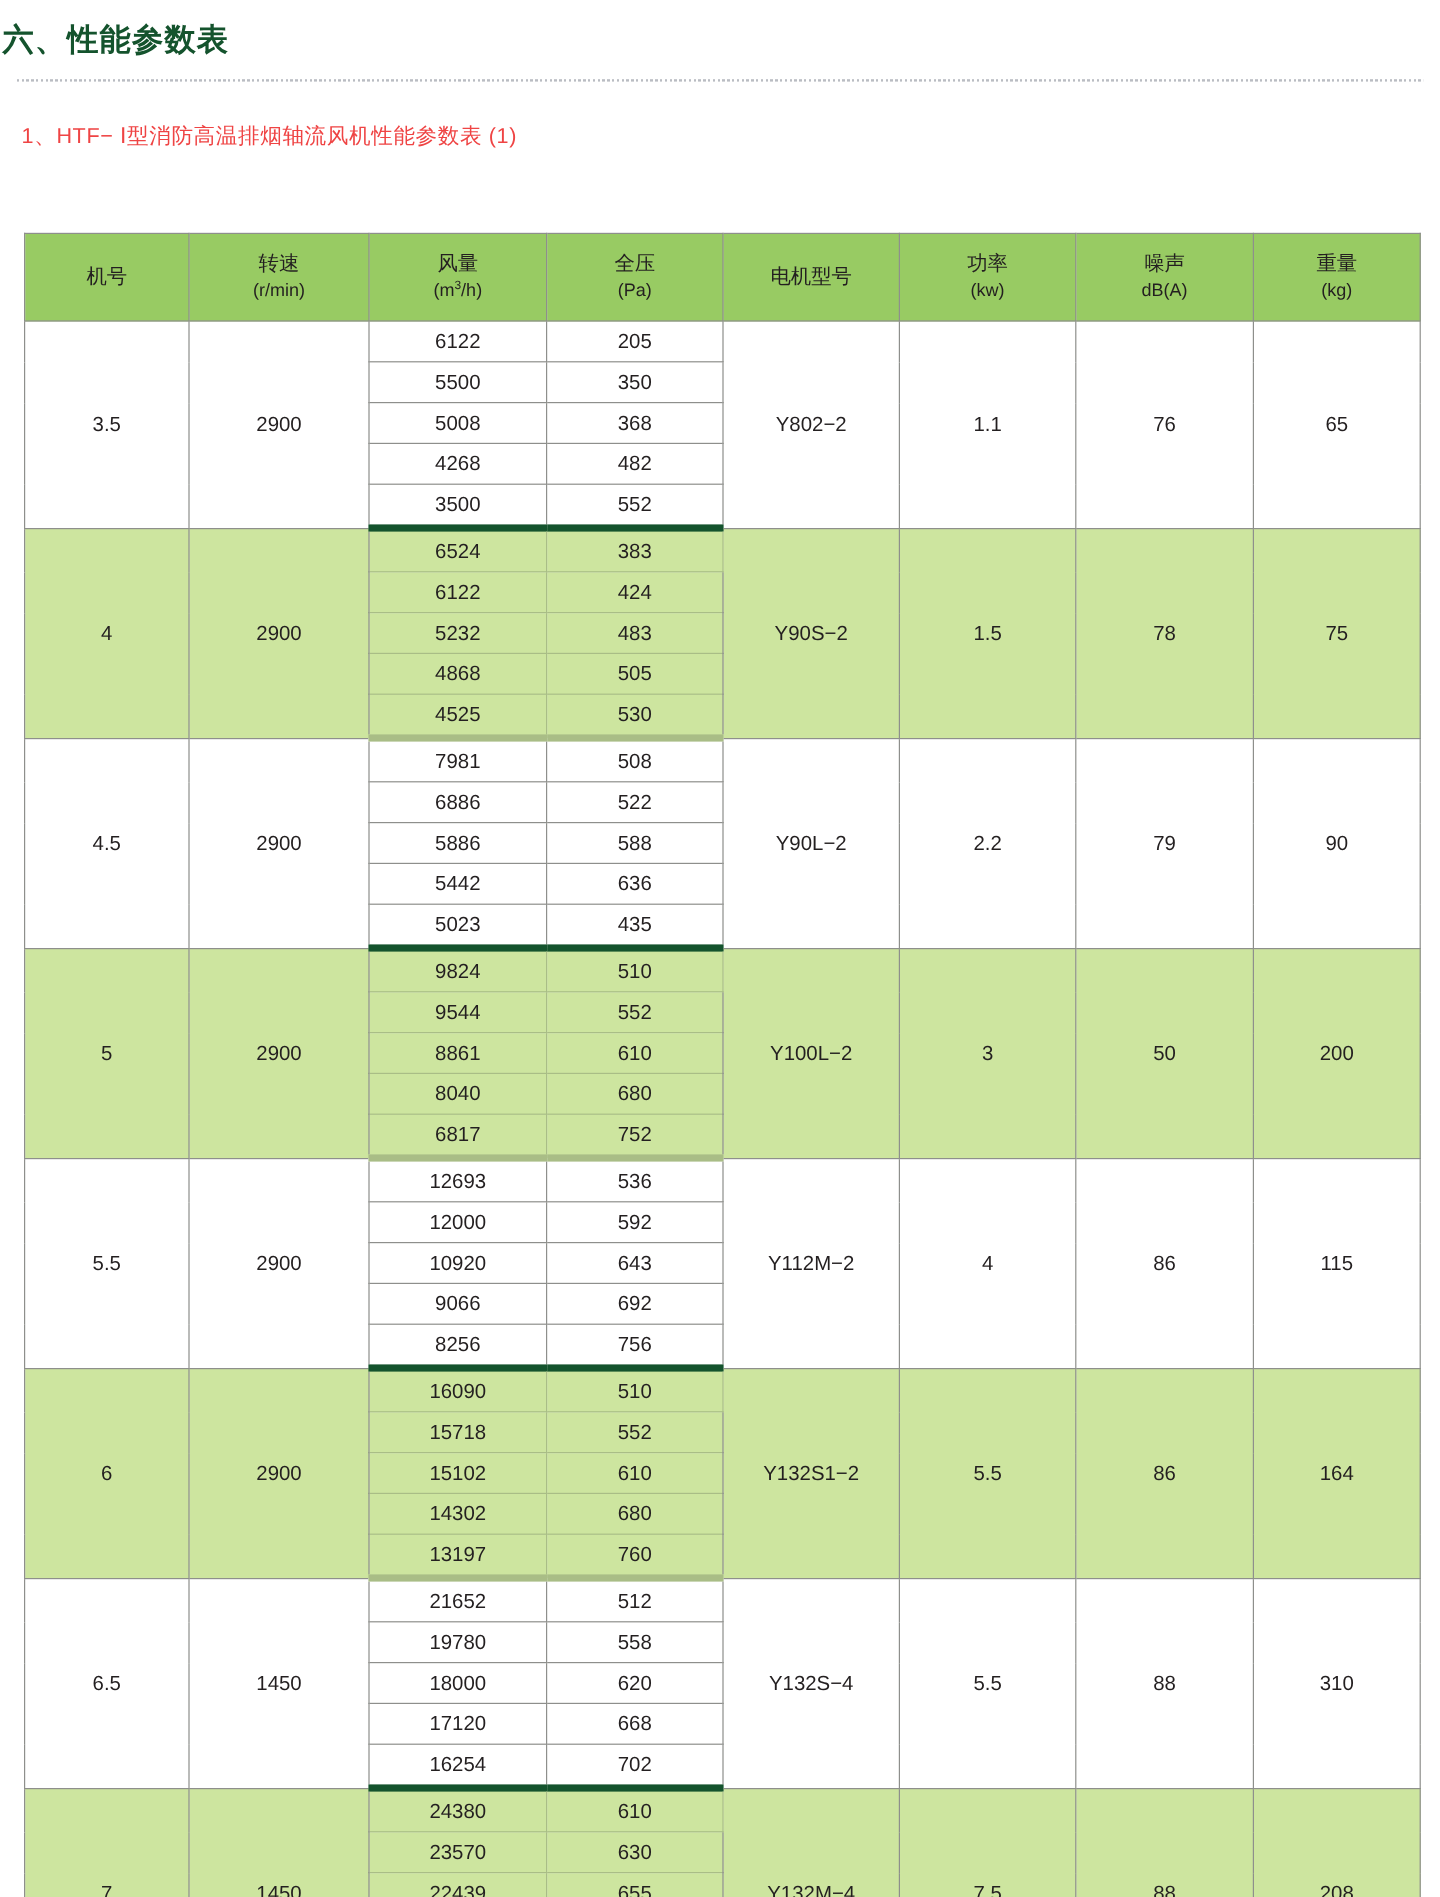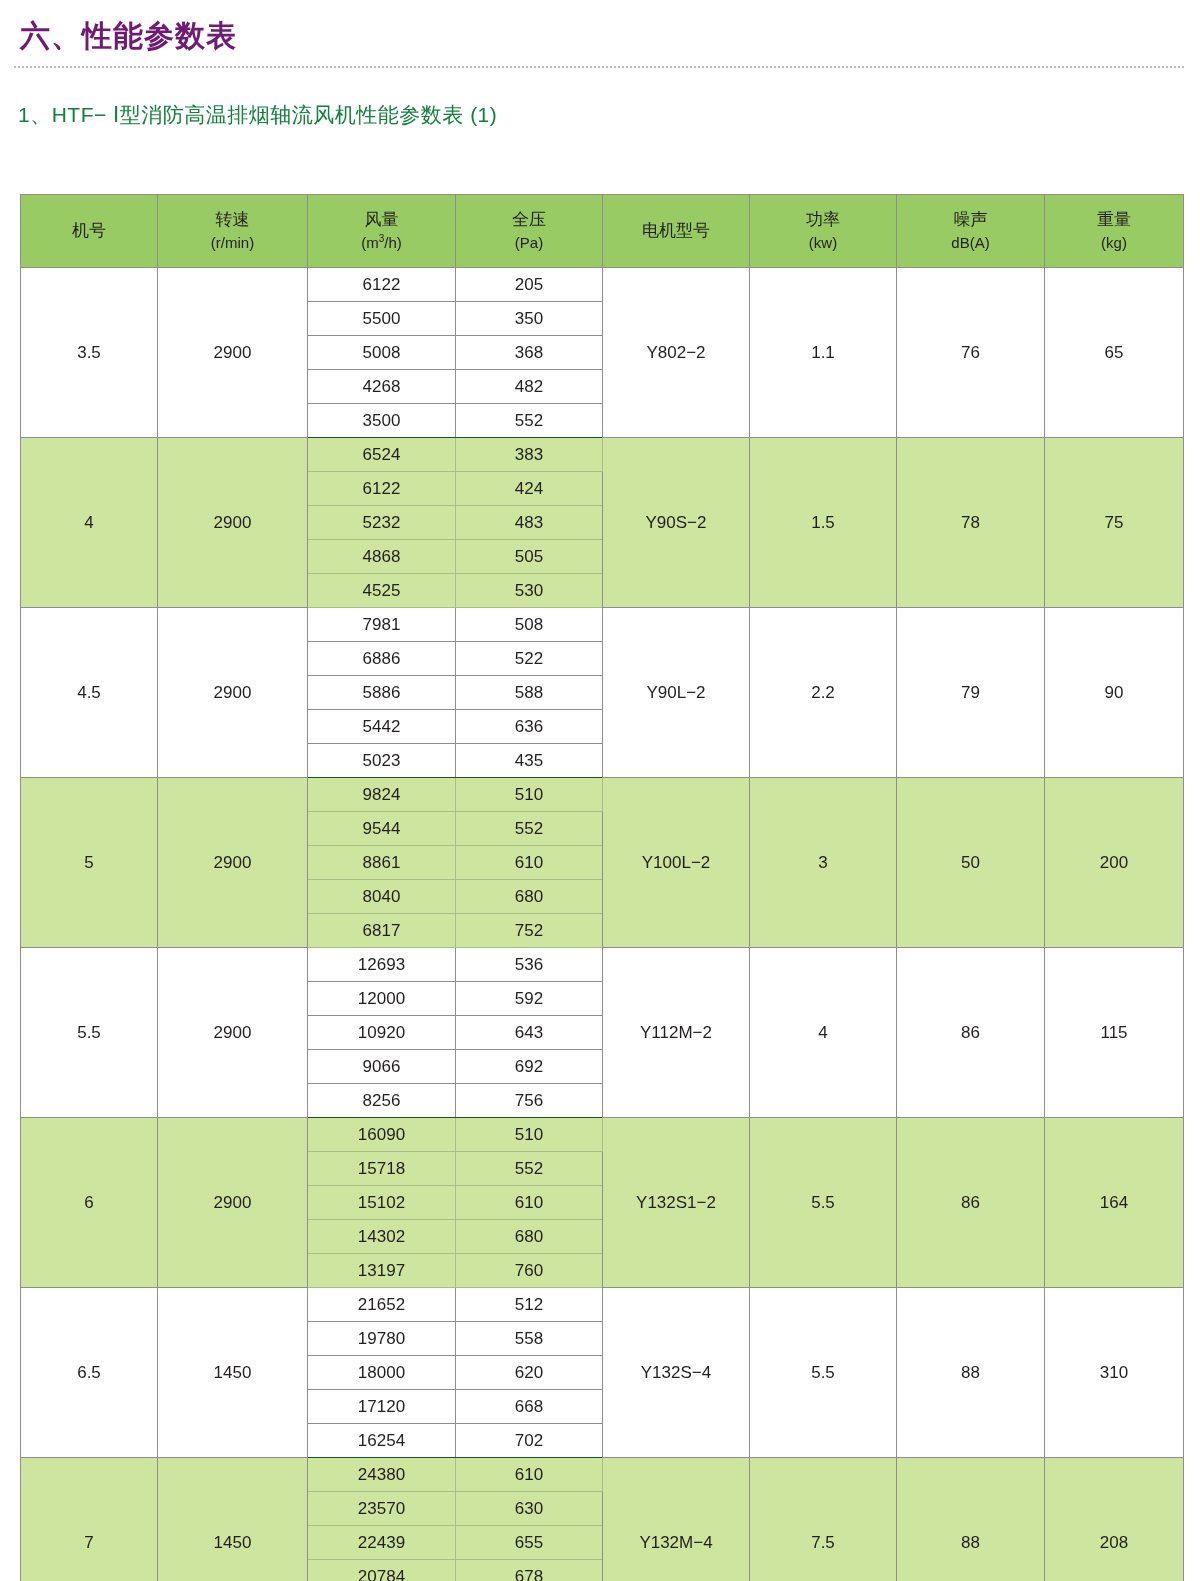--- a/index.html
+++ b/index.html
@@ -18,25 +18,25 @@
   .page {
     position: relative;
     width: 1200px;
     height: 1581px;
     box-sizing: border-box;
   }
 
   
   .section-head {
     position: absolute;
-    left: 20px;
+    left: 2px;
     top: 18px;
-    font-size: 30px;
+    font-size: 26px;
     font-weight: 700;
-    color: #701a75;
+    color: #14532d;
     letter-spacing: 1px;
     line-height: 1.2;
     white-space: nowrap;
   }
 
   .divider {
     position: absolute;
     left: 14px;
     top: 66px;
     width: 1172px;
@@ -45,23 +45,23 @@
       to right,
       #b9bcc2 0px, #b9bcc2 2px,
       rgba(255,255,255,0) 2px, rgba(255,255,255,0) 4px
     );
   }
 
   .sub-head {
     position: absolute;
     left: 18px;
     top: 101px;
-    font-size: 21px;
+    font-size: 18px;
     font-weight: 400;
-    color: #15803d;
+    color: #ef4444;
     letter-spacing: 0.5px;
     white-space: nowrap;
   }
 
   
   .table-wrap {
     position: absolute;
     left: 20px;
     top: 146px;
     width: 1163px;
@@ -110,21 +110,21 @@
     height: 33px;
     font-size: 17px;
     border-color: #b5b6b3;
   }
 
   tbody td.span-cell {
     border-color: #8e8f8c;
   }
 
   tbody tr.grp-top td { border-top: 1px solid #8e8f8c; }
-  tbody tr.grp-bottom td { border-bottom: 1px solid #14532d; }
+  tbody tr.grp-bottom td { border-bottom: 6px solid #14532d; }
 
   
   tbody tr.shade td { background: #cde59f; }
   tbody tr.shade td { border-color: #a9bd86; }
   tbody tr.shade td.span-cell { border-color: #8e8f8c; }
 
   tbody tr.plain td { background: #ffffff; }
 
   
   td.num { font-variant-numeric: tabular-nums; }

